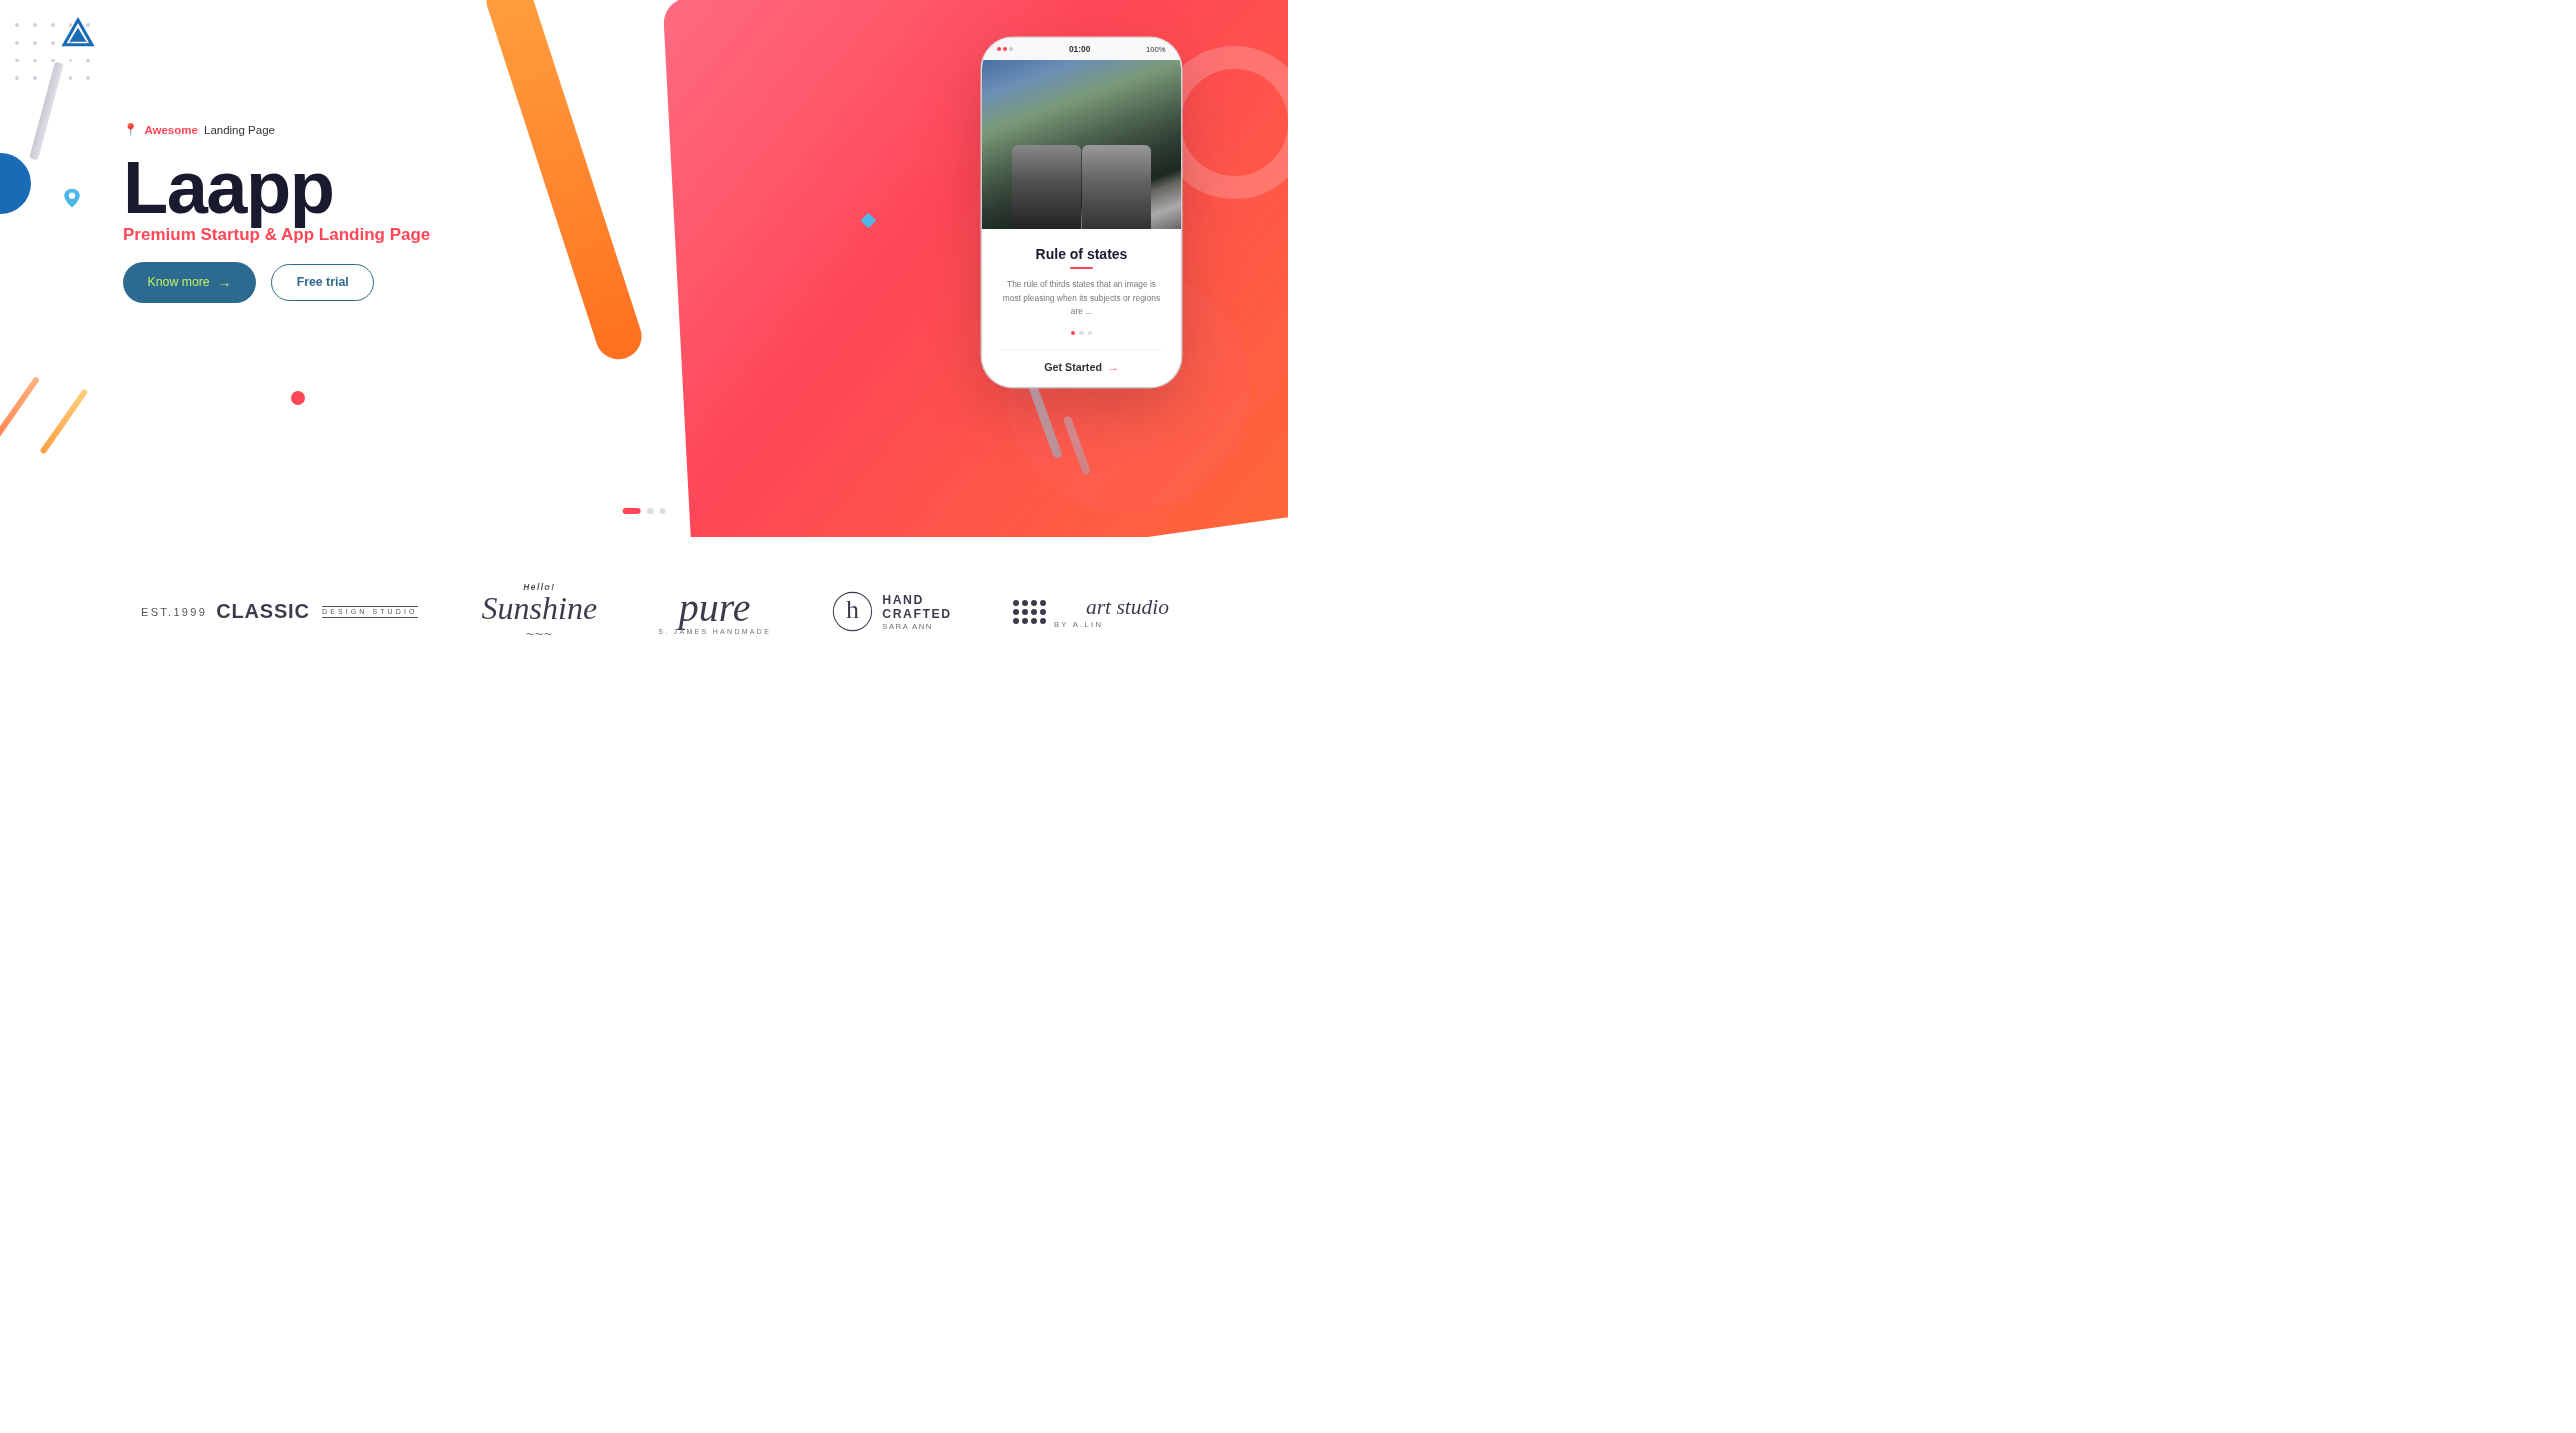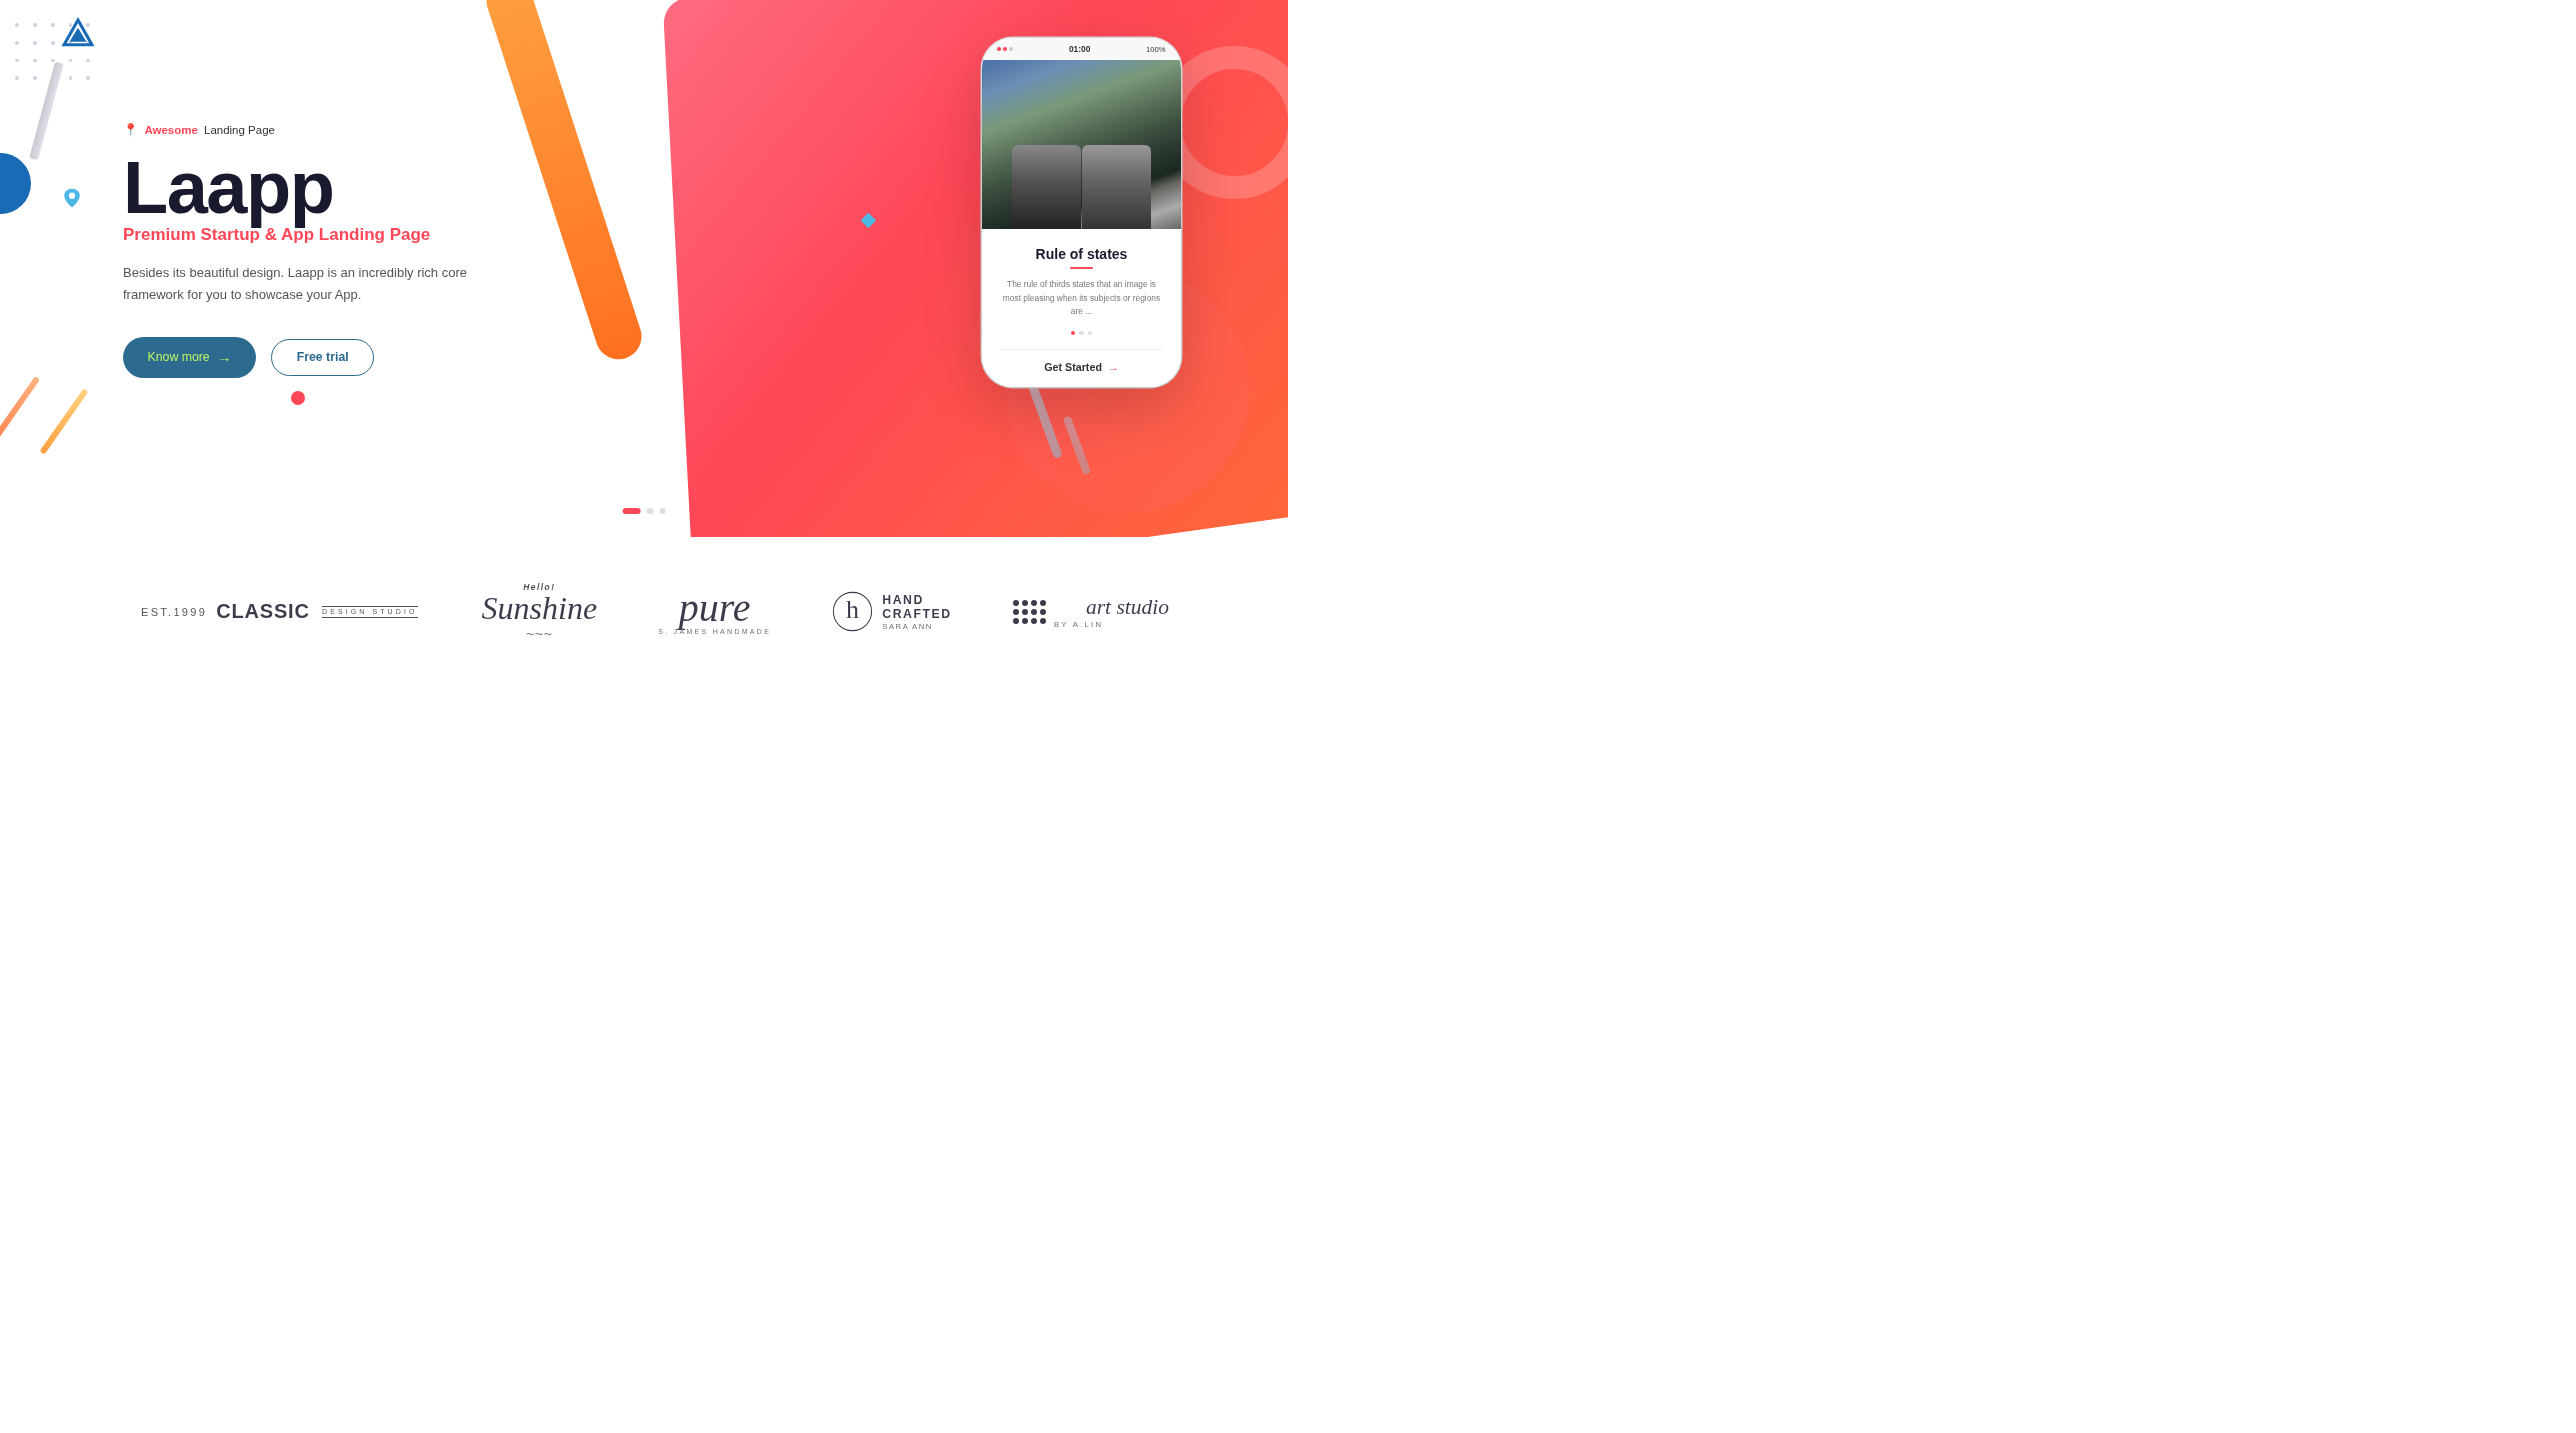--- a/index.html
+++ b/index.html
@@ -285,21 +285,20 @@
   <div class="deco-line" style="right:207px;bottom:61px;width:7.7px;height:61px;background:linear-gradient(to bottom,#c0c8d8,#a0a8b8);transform:rotate(-20deg);z-index:6;opacity:0.5;"></div>
 
   <div class="hero-content">
     <div class="hero-badge">
       <span class="pin-icon">📍</span>
       <span class="badge-awesome">Awesome</span>
       <span class="badge-text">Landing Page</span>
     </div>
     <h1 class="hero-title">Laapp</h1>
     <p class="hero-subtitle">Premium Startup &amp; App Landing Page</p>
-    <p class="hero-desc">Besides its beautiful design. Laapp is an incredibly rich core framework for you to showcase your App.</p>
     <div class="hero-buttons">
       <button class="btn-primary">
         <span>Know more</span>
         <span class="arrow">→</span>
       </button>
       <button class="btn-outline">
         <span>Free trial</span>
       </button>
     </div>
   </div>

